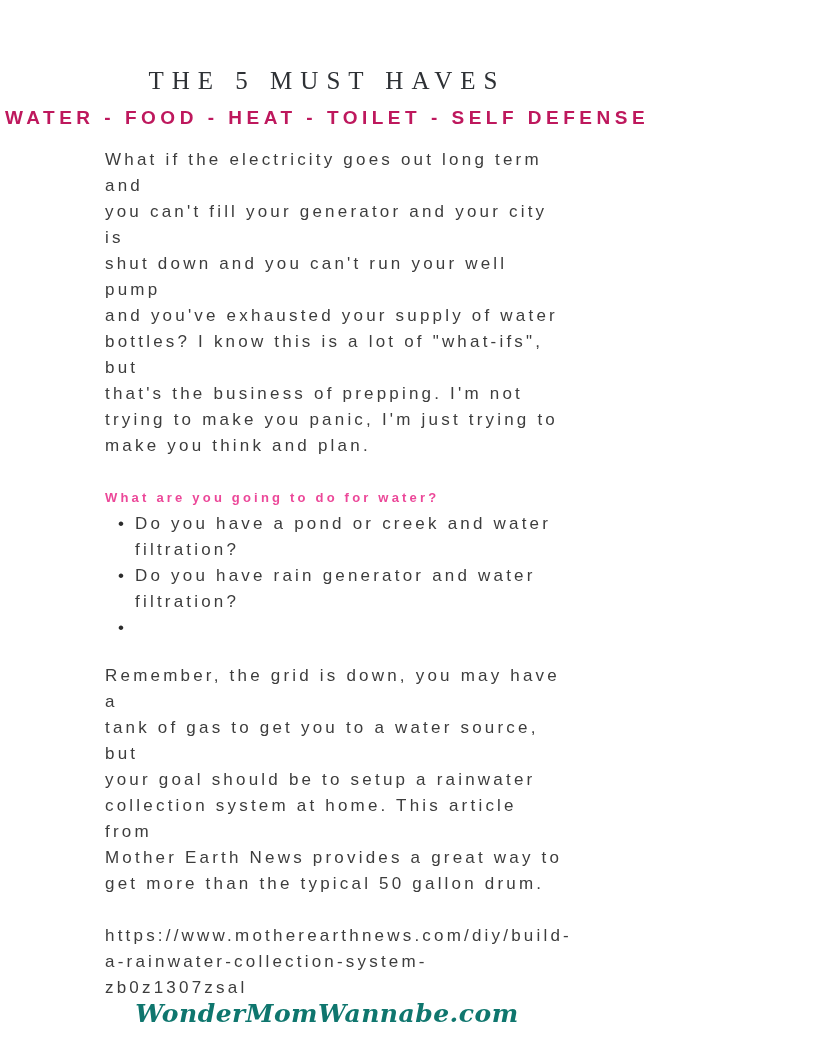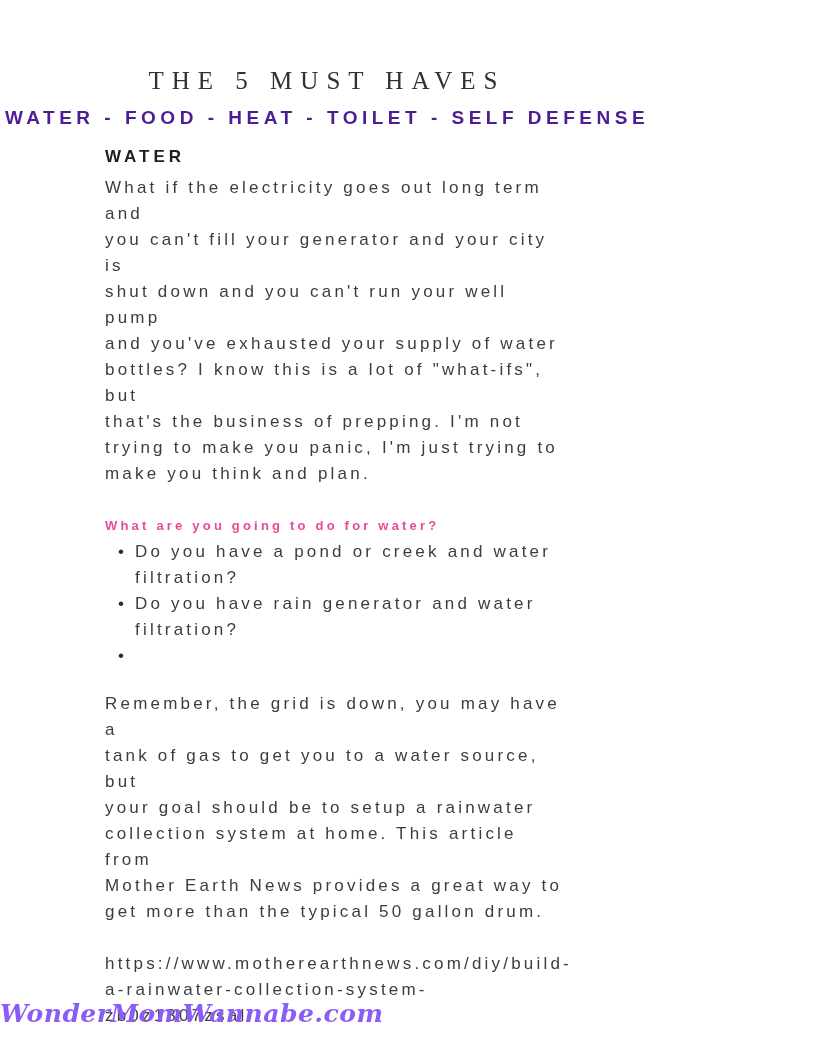--- a/index.html
+++ b/index.html
@@ -24,21 +24,21 @@
     letter-spacing: 8px;
     color: #2e3135;
   }
   .subtitle {
     margin: 0 0 17px 0;
     text-align: center;
     font-size: 19px;
     line-height: 24px;
     font-weight: 700;
     letter-spacing: 4.5px;
-    color: #4c1d95;
+    color: #be185d;
   }
   .content {
     padding: 0 85px 0 105px;
   }
   .sec-heading {
     margin: 0 0 8px 0;
     font-size: 17px;
     line-height: 20px;
     font-weight: 700;
     letter-spacing: 4px;
@@ -89,40 +89,40 @@
     white-space: pre-line;
     color: #3d3d3d;
     text-decoration: none;
     display: block;
   }
   .footer {
     position: absolute;
     left: 0;
     right: 0;
     bottom: 28px;
+    text-align: center;
     font-family: "DejaVu Serif", serif;
     font-style: italic;
     font-weight: 700;
     font-size: 25px;
     letter-spacing: 0.5px;
-    color: #8b5cf6;
+    color: #0f766e;
   }
 </style>
 </head>
 <body>
 
 <div class="page">
 
   <h1 class="title">THE 5 MUST HAVES</h1>
 
   <h2 class="subtitle">WATER - FOOD - HEAT - TOILET - SELF DEFENSE</h2>
 
   <div class="content">
 
-    <h3 class="sec-heading">WATER</h3>
 
     <p class="body-text p-intro">What if the electricity goes out long term and
 you can't fill your generator and your city is
 shut down and you can't run your well pump
 and you've exhausted your supply of water
 bottles? I know this is a lot of "what-ifs", but
 that's the business of prepping. I'm not
 trying to make you panic, I'm just trying to
 make you think and plan.</p>
 

